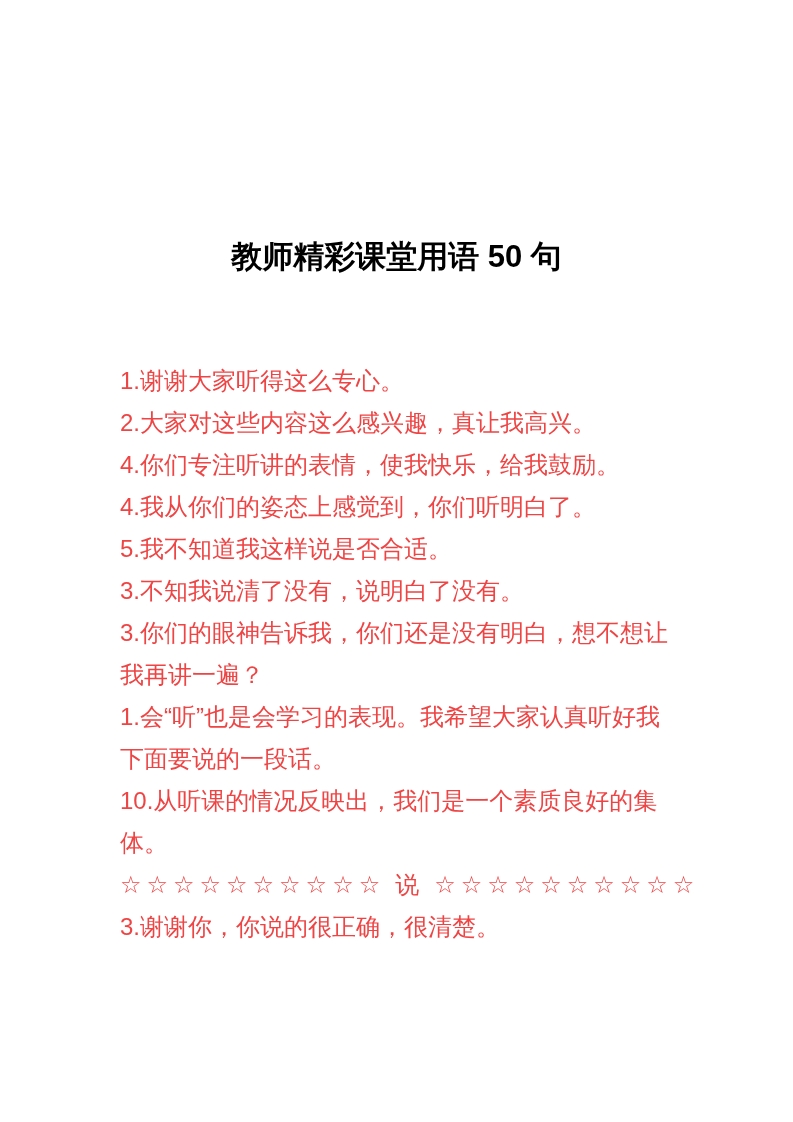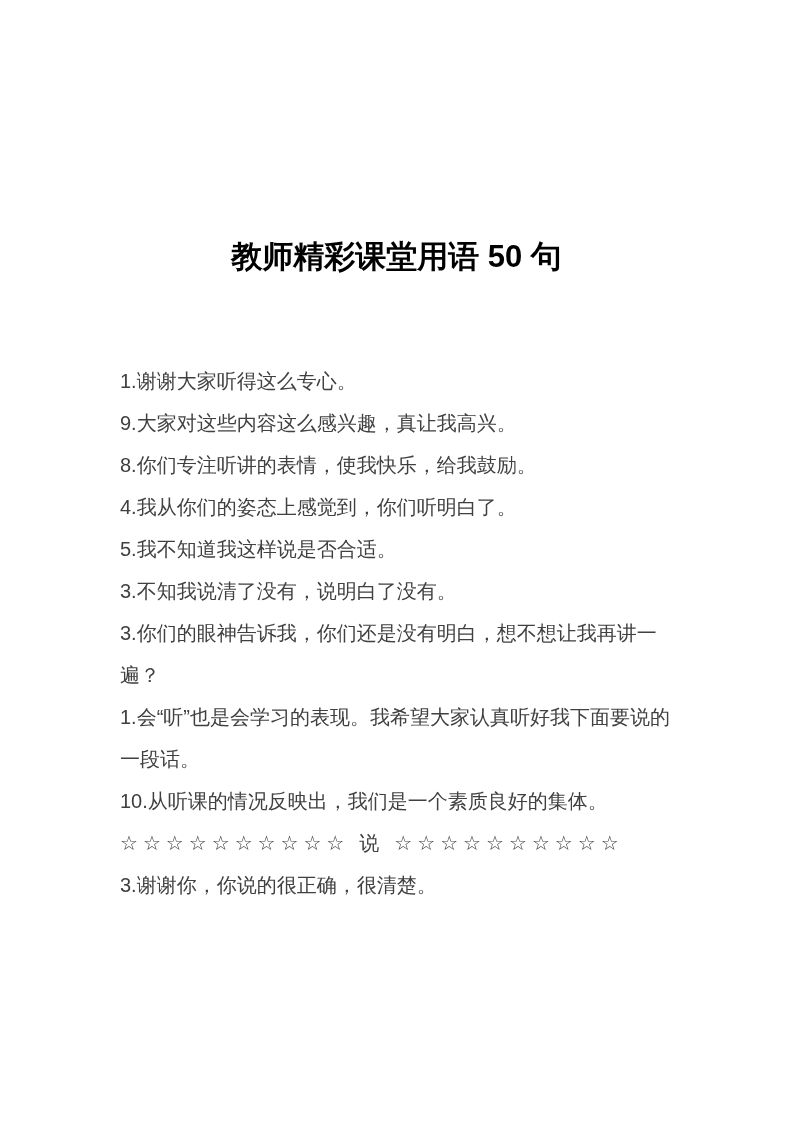--- a/index.html
+++ b/index.html
@@ -19,23 +19,23 @@
   .doc-title {
     margin: 238px 0 0 0;
     text-align: center;
     font-size: 31px;
     font-weight: bold;
     line-height: 37px;
     color: #000000;
   }
   .doc-body {
     margin: 85px 116px 0 120px;
-    font-size: 20px;
+    font-size: 24px;
     line-height: 42px;
-    color: #404040;
+    color: #ef4444;
   }
   .doc-body p {
     margin: 0;
     padding: 0;
     text-align: left;
   }
   .divider-line {
     text-align: center;
     letter-spacing: 5px;
     white-space: nowrap;
@@ -43,22 +43,22 @@
 </style>
 </head>
 <body>
 
 <div class="page">
 
   <h1 class="doc-title">教师精彩课堂用语 50 句</h1>
 
   <div class="doc-body">
     <p>1.谢谢大家听得这么专心。</p>
-    <p>9.大家对这些内容这么感兴趣，真让我高兴。</p>
-    <p>8.你们专注听讲的表情，使我快乐，给我鼓励。</p>
+    <p>2.大家对这些内容这么感兴趣，真让我高兴。</p>
+    <p>4.你们专注听讲的表情，使我快乐，给我鼓励。</p>
     <p>4.我从你们的姿态上感觉到，你们听明白了。</p>
     <p>5.我不知道我这样说是否合适。</p>
     <p>3.不知我说清了没有，说明白了没有。</p>
     <p>3.你们的眼神告诉我，你们还是没有明白，想不想让我再讲一遍？</p>
     <p>1.会“听”也是会学习的表现。我希望大家认真听好我下面要说的一段话。</p>
     <p>10.从听课的情况反映出，我们是一个素质良好的集体。</p>
 
     <p class="divider-line"><span>☆☆☆☆☆☆☆☆☆☆</span><span style="padding: 0 10px;">说</span><span>☆☆☆☆☆☆☆☆☆☆</span></p>
 
     <p>3.谢谢你，你说的很正确，很清楚。</p>

